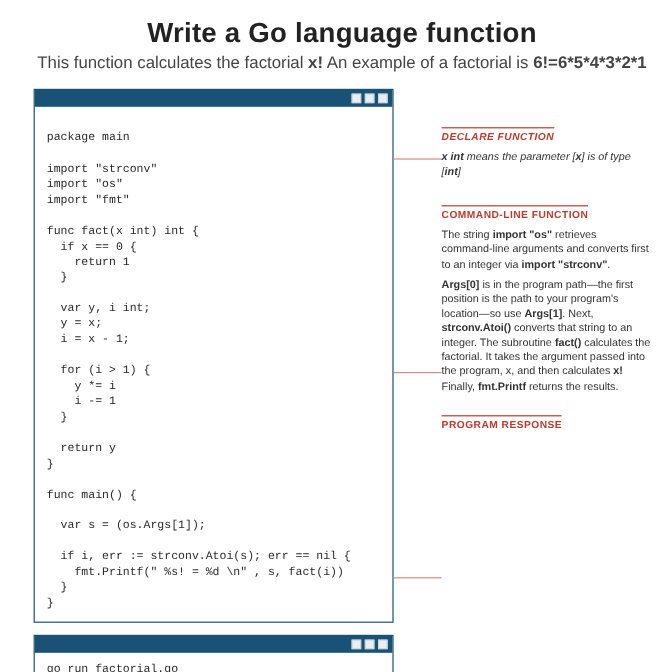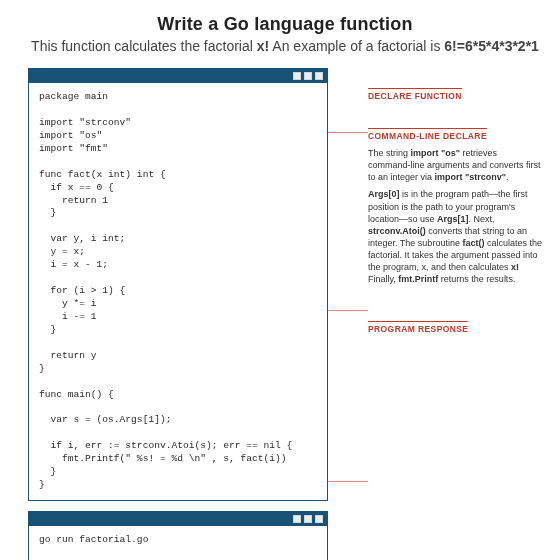--- a/index.html
+++ b/index.html
@@ -9,21 +9,21 @@
     background: #fff;
     font-family: Arial, Helvetica, sans-serif;
     color: #222;
     overflow: hidden;
   }
   .page {
     padding: 14px 18px 8px 28px;
     position: relative;
   }
   .title {
-    font-size: 18px;
+    font-size: 23px;
     font-weight: 700;
     text-align: center;
     letter-spacing: 0.2px;
     margin-bottom: 3px;
   }
   .subtitle {
     font-size: 14px;
     text-align: center;
     color: #444;
     margin-bottom: 14px;
@@ -62,21 +62,21 @@
     gap: 3px;
     padding-right: 4px;
   }
   .tbtn {
     width: 8px;
     height: 8px;
     border: 1px solid #cdd6dc;
     background: #e8eef2;
   }
   .code-body {
-    padding: 8px 6px 8px 10px;
+    padding: 20px 6px 8px 10px;
     font-family: "Courier New", monospace;
     font-size: 9.6px;
     line-height: 1.35;
     color: #2a2a2a;
     white-space: pre;
     overflow: hidden;
   }
   .win-small .code-body { padding: 8px 10px; }
 
   .ann-block { margin-bottom: 14px; }
@@ -163,30 +163,31 @@
         </div>
         <div class="code-body">go run factorial.go
 
 6! = 720</div>
       </div>
 
     </div>
 
     <div class="right-col">
 
-      <div class="ann-block" style="margin-top:20px;">
+      <div class="ann-block" style="margin-top:32px;font-style:italic;">
         <div class="ann-head">DECLARE FUNCTION</div>
+        <p><b>x int</b><span> means the parameter [</span><b>x</b><span>] is of type [</span><b>int</b><span>]</span></p>
       </div>
 
       <div class="ann-block" style="margin-top:22px;">
-        <div class="ann-head">COMMAND-LINE DECLARE</div>
+        <div class="ann-head">COMMAND-LINE FUNCTION</div>
         <p><span>The string </span><b>import "os"</b><span> retrieves command-line arguments and converts first to an integer via </span><b>import "strconv"</b><span>.</span></p>
         <p><b>Args[0]</b><span> is in the program path—the first position is the path to your program's location—so use </span><b>Args[1]</b><span>. Next, </span><b>strconv.Atoi()</b><span> converts that string to an integer. The subroutine </span><b>fact()</b><span> calculates the factorial.  It takes the argument passed into the program, x, and then calculates </span><b>x!</b><span> Finally, </span><b>fmt.Printf</b><span> returns the results.</span></p>
       </div>
 
-      <div class="ann-block" style="margin-top:36px;">
+      <div class="ann-block" style="margin-top:18px;">
         <div class="ann-head">PROGRAM RESPONSE</div>
       </div>
 
     </div>
   </div>
 
 </div>
 
 </body></html>

